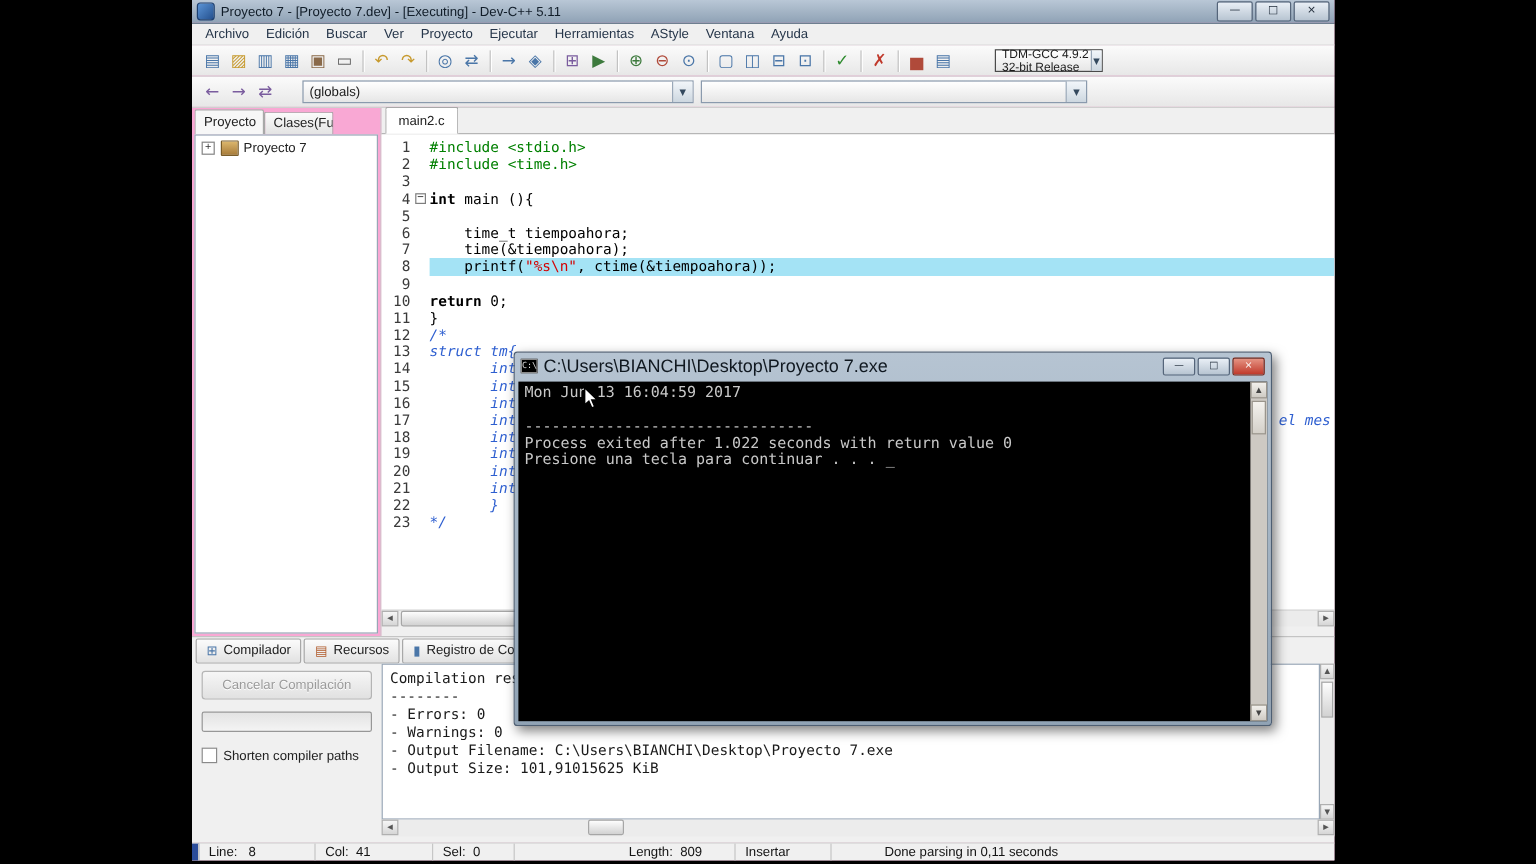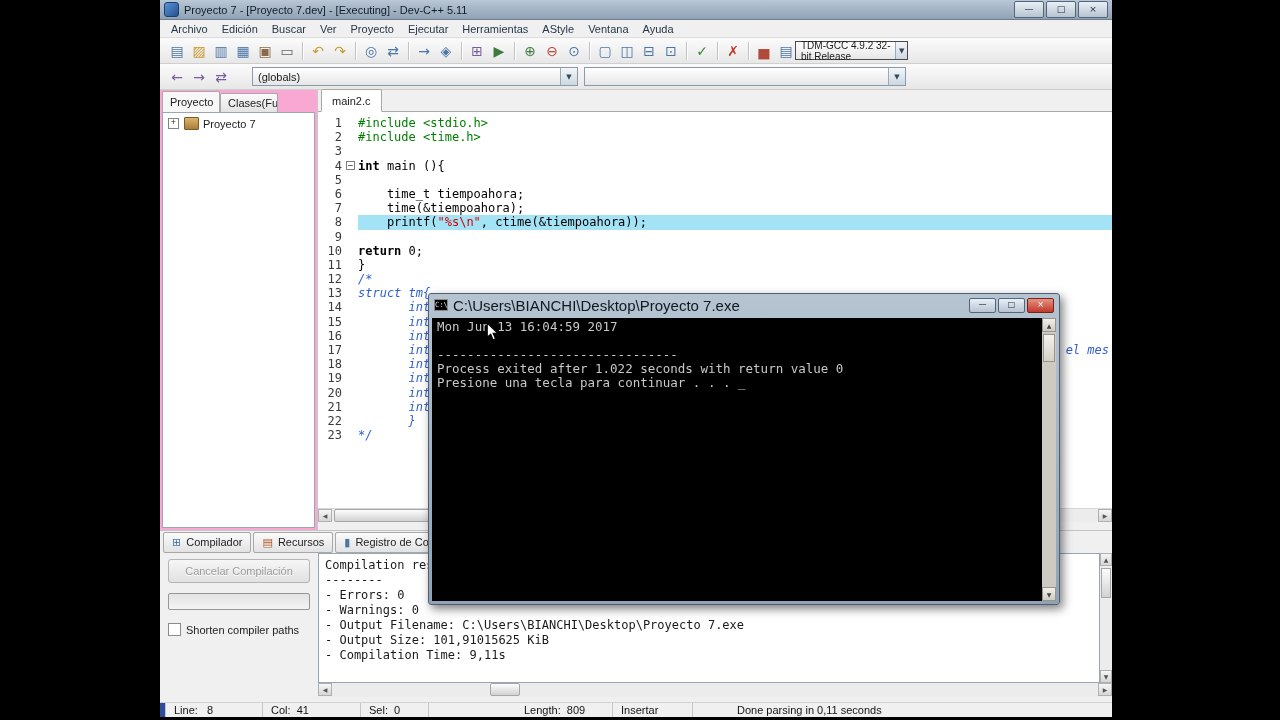--- a/index.html
+++ b/index.html
@@ -29,21 +29,21 @@
   .toolbar2{top:64px;height:26px}
   .ticons{display:flex;align-items:center}
   .tbtn{width:20px;height:20px;margin:0 1px;display:flex;align-items:center;justify-content:center;
     border-radius:3px;font-family:"DejaVu Sans",sans-serif;font-size:14px;line-height:1}
   .tsep{width:1px;height:18px;background:#c2c2c2;margin:0 4px;box-shadow:1px 0 0 #fff}
   .combo{height:19px;border:1px solid #8a9aad;background:linear-gradient(#ffffff,#e6e6e6);
     display:flex;align-items:center;font-size:11px;position:absolute;padding-left:5px;box-sizing:border-box;color:#1a1a1a}
   .combo .arrow{margin-left:auto;width:16px;height:100%;border-left:1px solid #9aa8b8;
     background:linear-gradient(#f2f6fa,#cdd7e0);display:flex;align-items:center;justify-content:center;
     font-size:7px;color:#34495e;font-family:"DejaVu Sans",sans-serif}
-  .combo.compiler{left:635px;top:3px;width:113px;border:1px solid #4a4a4a;font-size:10px}
+  .combo.compiler{left:669px;top:3px;width:90px;border:1px solid #4a4a4a;font-size:10px}
   .combo.globals{left:92px;top:3px;width:326px}
   .combo.empty{left:424px;top:3px;width:322px}
 
   
   .sidepanel{position:absolute;left:0;top:90px;width:158px;height:440px;border-right:1px solid #c8c8c8;box-sizing:border-box}
   .sidetabs{height:22px;display:flex;align-items:flex-end;padding-left:2px;position:relative}
   .sidetab{height:19px;padding:0 7px;display:flex;align-items:center;white-space:nowrap;overflow:hidden;
     border:1px solid #a8a8a8;border-bottom:none;background:linear-gradient(#fbfbfb,#e3e3e3);
     border-radius:2px 2px 0 0;max-width:58px;box-sizing:border-box}
   .sidetab.active{background:#f7f7f7;height:21px}
@@ -385,21 +385,20 @@
       <span>Shorten compiler paths</span>
     </div>
     <div class="logarea">
       <div>
           <div class="logline">Compilation res</div>
           <div class="logline">--------</div>
           <div class="logline">- Errors: 0</div>
           <div class="logline">- Warnings: 0</div>
           <div class="logline">- Output Filename: C:\Users\BIANCHI\Desktop\Proyecto 7.exe</div>
           <div class="logline">- Output Size: 101,91015625 KiB</div>
-          <div class="logline">- Compilation Time: 9,11s</div>
         </div>
     </div>
     <div class="logvscroll">
       <div class="sbtn">
           <span>▲</span>
         </div>
       <div style="flex:1">
           <div class="vthumb"></div>
         </div>
       <div class="sbtn">

